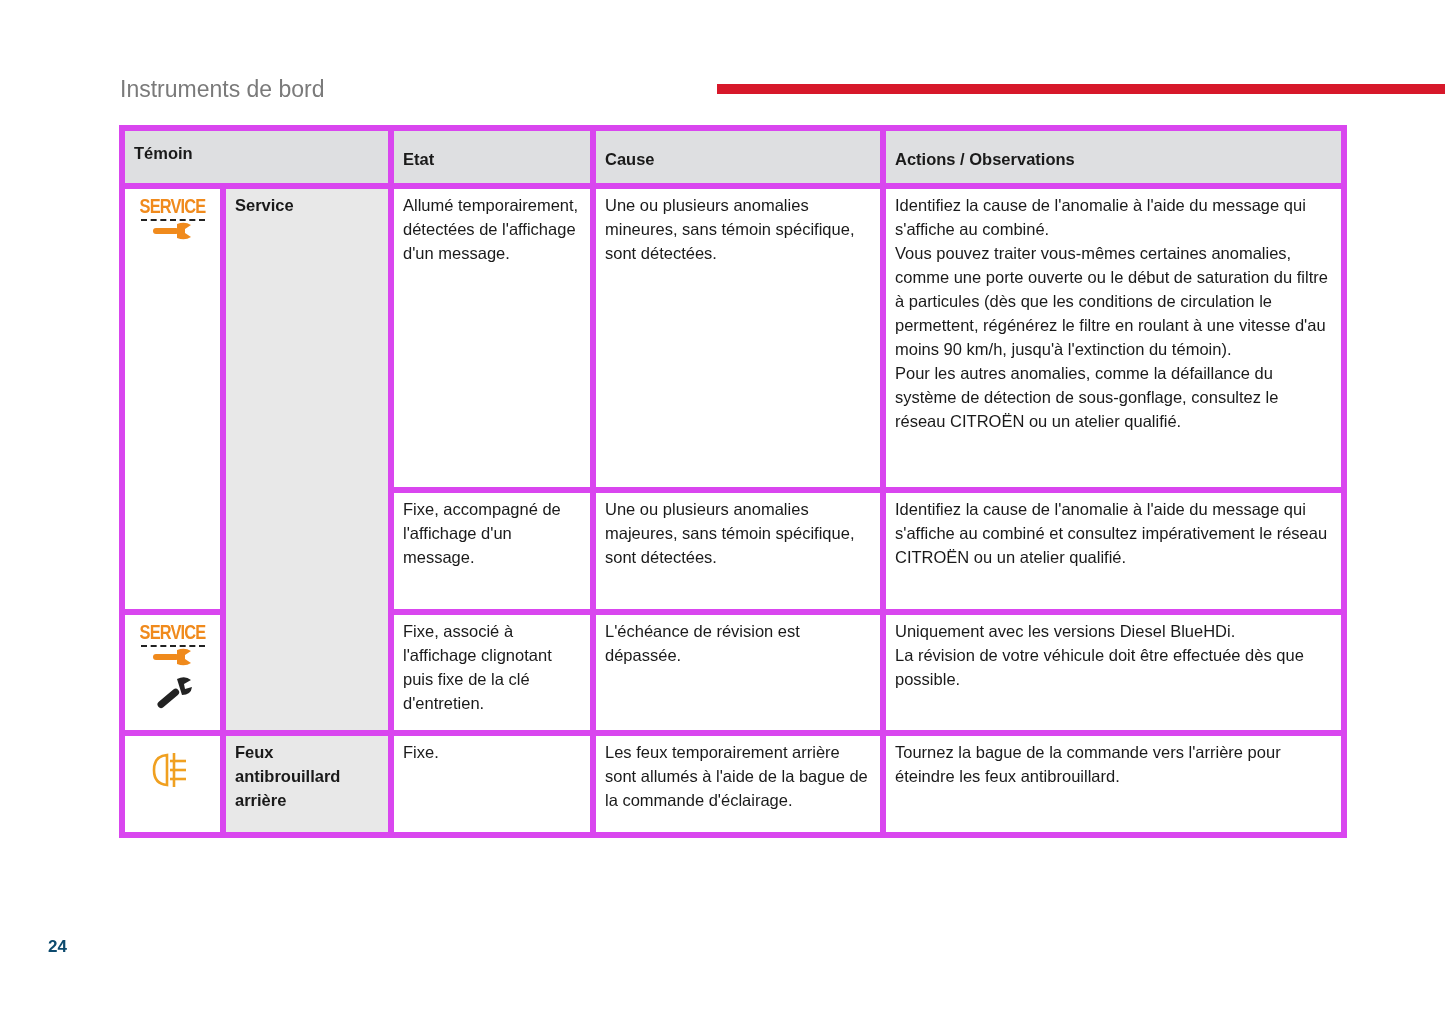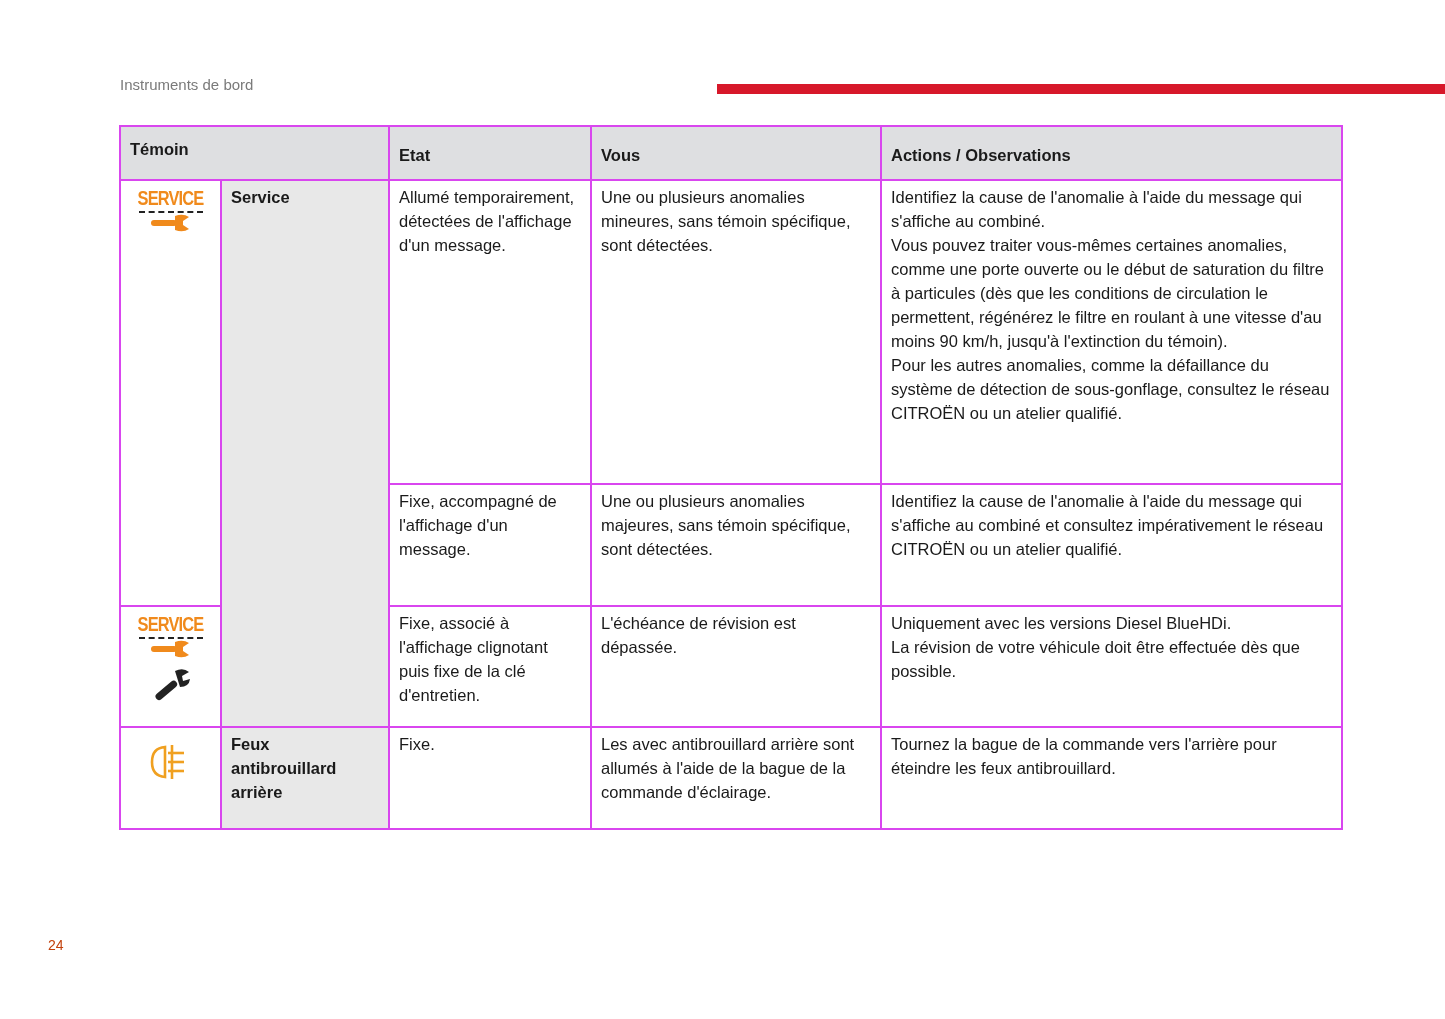--- a/index.html
+++ b/index.html
@@ -1,22 +1,22 @@
 <!DOCTYPE html>
 <html><head>
 <meta charset="utf-8">
 <style>
   html, body { margin: 0; padding: 0; background: #ffffff; }
   body { width: 1445px; height: 1019px; position: relative; overflow: hidden;
          font-family: "Liberation Sans", sans-serif; color: #1a1a1a; }
-  .section-title { position: absolute; left: 120px; top: 76px; font-size: 15px; color: #7a7a7a; }
+  .section-title { position: absolute; left: 120px; top: 76px; font-size: 23px; color: #7a7a7a; }
   .red-bar { position: absolute; left: 717px; top: 84px; width: 728px; height: 10px; background: #d7182a; }
-  .page-num { position: absolute; left: 48px; top: 937px; font-size: 14px; font-weight: normal; color: #c2410c; }
+  .page-num { position: absolute; left: 48px; top: 937px; font-size: 17px; font-weight: bold; color: #0c4a6e; }
   table.grid { position: absolute; left: 119px; top: 125px; border-collapse: collapse; table-layout: fixed; width: 1222px; }
-  table.grid td, table.grid th { border: 2px solid #d946ef; vertical-align: top; text-align: left;
+  table.grid td, table.grid th { border: 6px solid #d946ef; vertical-align: top; text-align: left;
        font-size: 16.5px; line-height: 24px; padding: 4px 9px 0 9px; }
   table.grid th { background: #dedfe1; font-weight: bold; height: 42px; vertical-align: middle; padding-top: 4px; padding-bottom: 0; }
   table.grid th.temoin-h { vertical-align: top; padding-top: 10px; }
   .name-cell { background: #e8e8e8; font-weight: bold; }
   .icon-cell { text-align: center !important; padding: 4px 0 0 0 !important; }
   .svc-word { display: block; font-family: "Liberation Sans", sans-serif; font-weight: bold; color: #f08a1c;
               font-size: 20px; letter-spacing: -1px; transform: scaleX(0.82); line-height: 22px; margin-top: 2px; }
   .dash { display: block; margin: 2px auto 0 auto; width: 64px; height: 0; border-top: 2px dashed #222; }
   .icon-svg { display: block; margin: 0 auto; }
 </style>
@@ -31,21 +31,21 @@
     <col style="width:101px">
     <col style="width:168px">
     <col style="width:202px">
     <col style="width:290px">
     <col style="width:461px">
   </colgroup>
   <thead>
     <tr>
       <th colspan="2" class="temoin-h">Témoin</th>
       <th>Etat</th>
-      <th>Vous</th>
+      <th>Cause</th>
       <th>Actions / Observations</th>
     </tr>
   </thead>
   <tbody>
 
     <tr style="height:304px">
       <td rowspan="2" class="icon-cell">
         <div>
           <span class="svc-word">SERVICE</span>
           <span class="dash"></span>
@@ -101,21 +101,21 @@
         <svg class="icon-svg" width="46" height="40" viewBox="0 0 46 40" style="margin-top:10px">
           <path d="M17 5 Q4 6 4 20 Q4 34 17 35 Z" fill="none" stroke="#f0a020" stroke-width="2.6"></path>
           <line x1="24" y1="3" x2="24" y2="37" stroke="#f0a020" stroke-width="2.6"></line>
           <line x1="20" y1="11" x2="36" y2="11" stroke="#f0a020" stroke-width="2.6"></line>
           <line x1="20" y1="20" x2="36" y2="20" stroke="#f0a020" stroke-width="2.6"></line>
           <line x1="20" y1="29" x2="36" y2="29" stroke="#f0a020" stroke-width="2.6"></line>
         </svg>
       </td>
       <td class="name-cell">Feux antibrouillard arrière</td>
       <td>Fixe.</td>
-      <td>Les avec antibrouillard arrière sont allumés à l'aide de la bague de la commande d'éclairage.</td>
+      <td>Les feux temporairement arrière sont allumés à l'aide de la bague de la commande d'éclairage.</td>
       <td>
         <div>Tournez la bague de la commande vers l'arrière pour éteindre les feux antibrouillard.</div>
       </td>
     </tr>
   </tbody>
 </table>
 
 <div class="page-num">24</div>
 
 </body></html>

